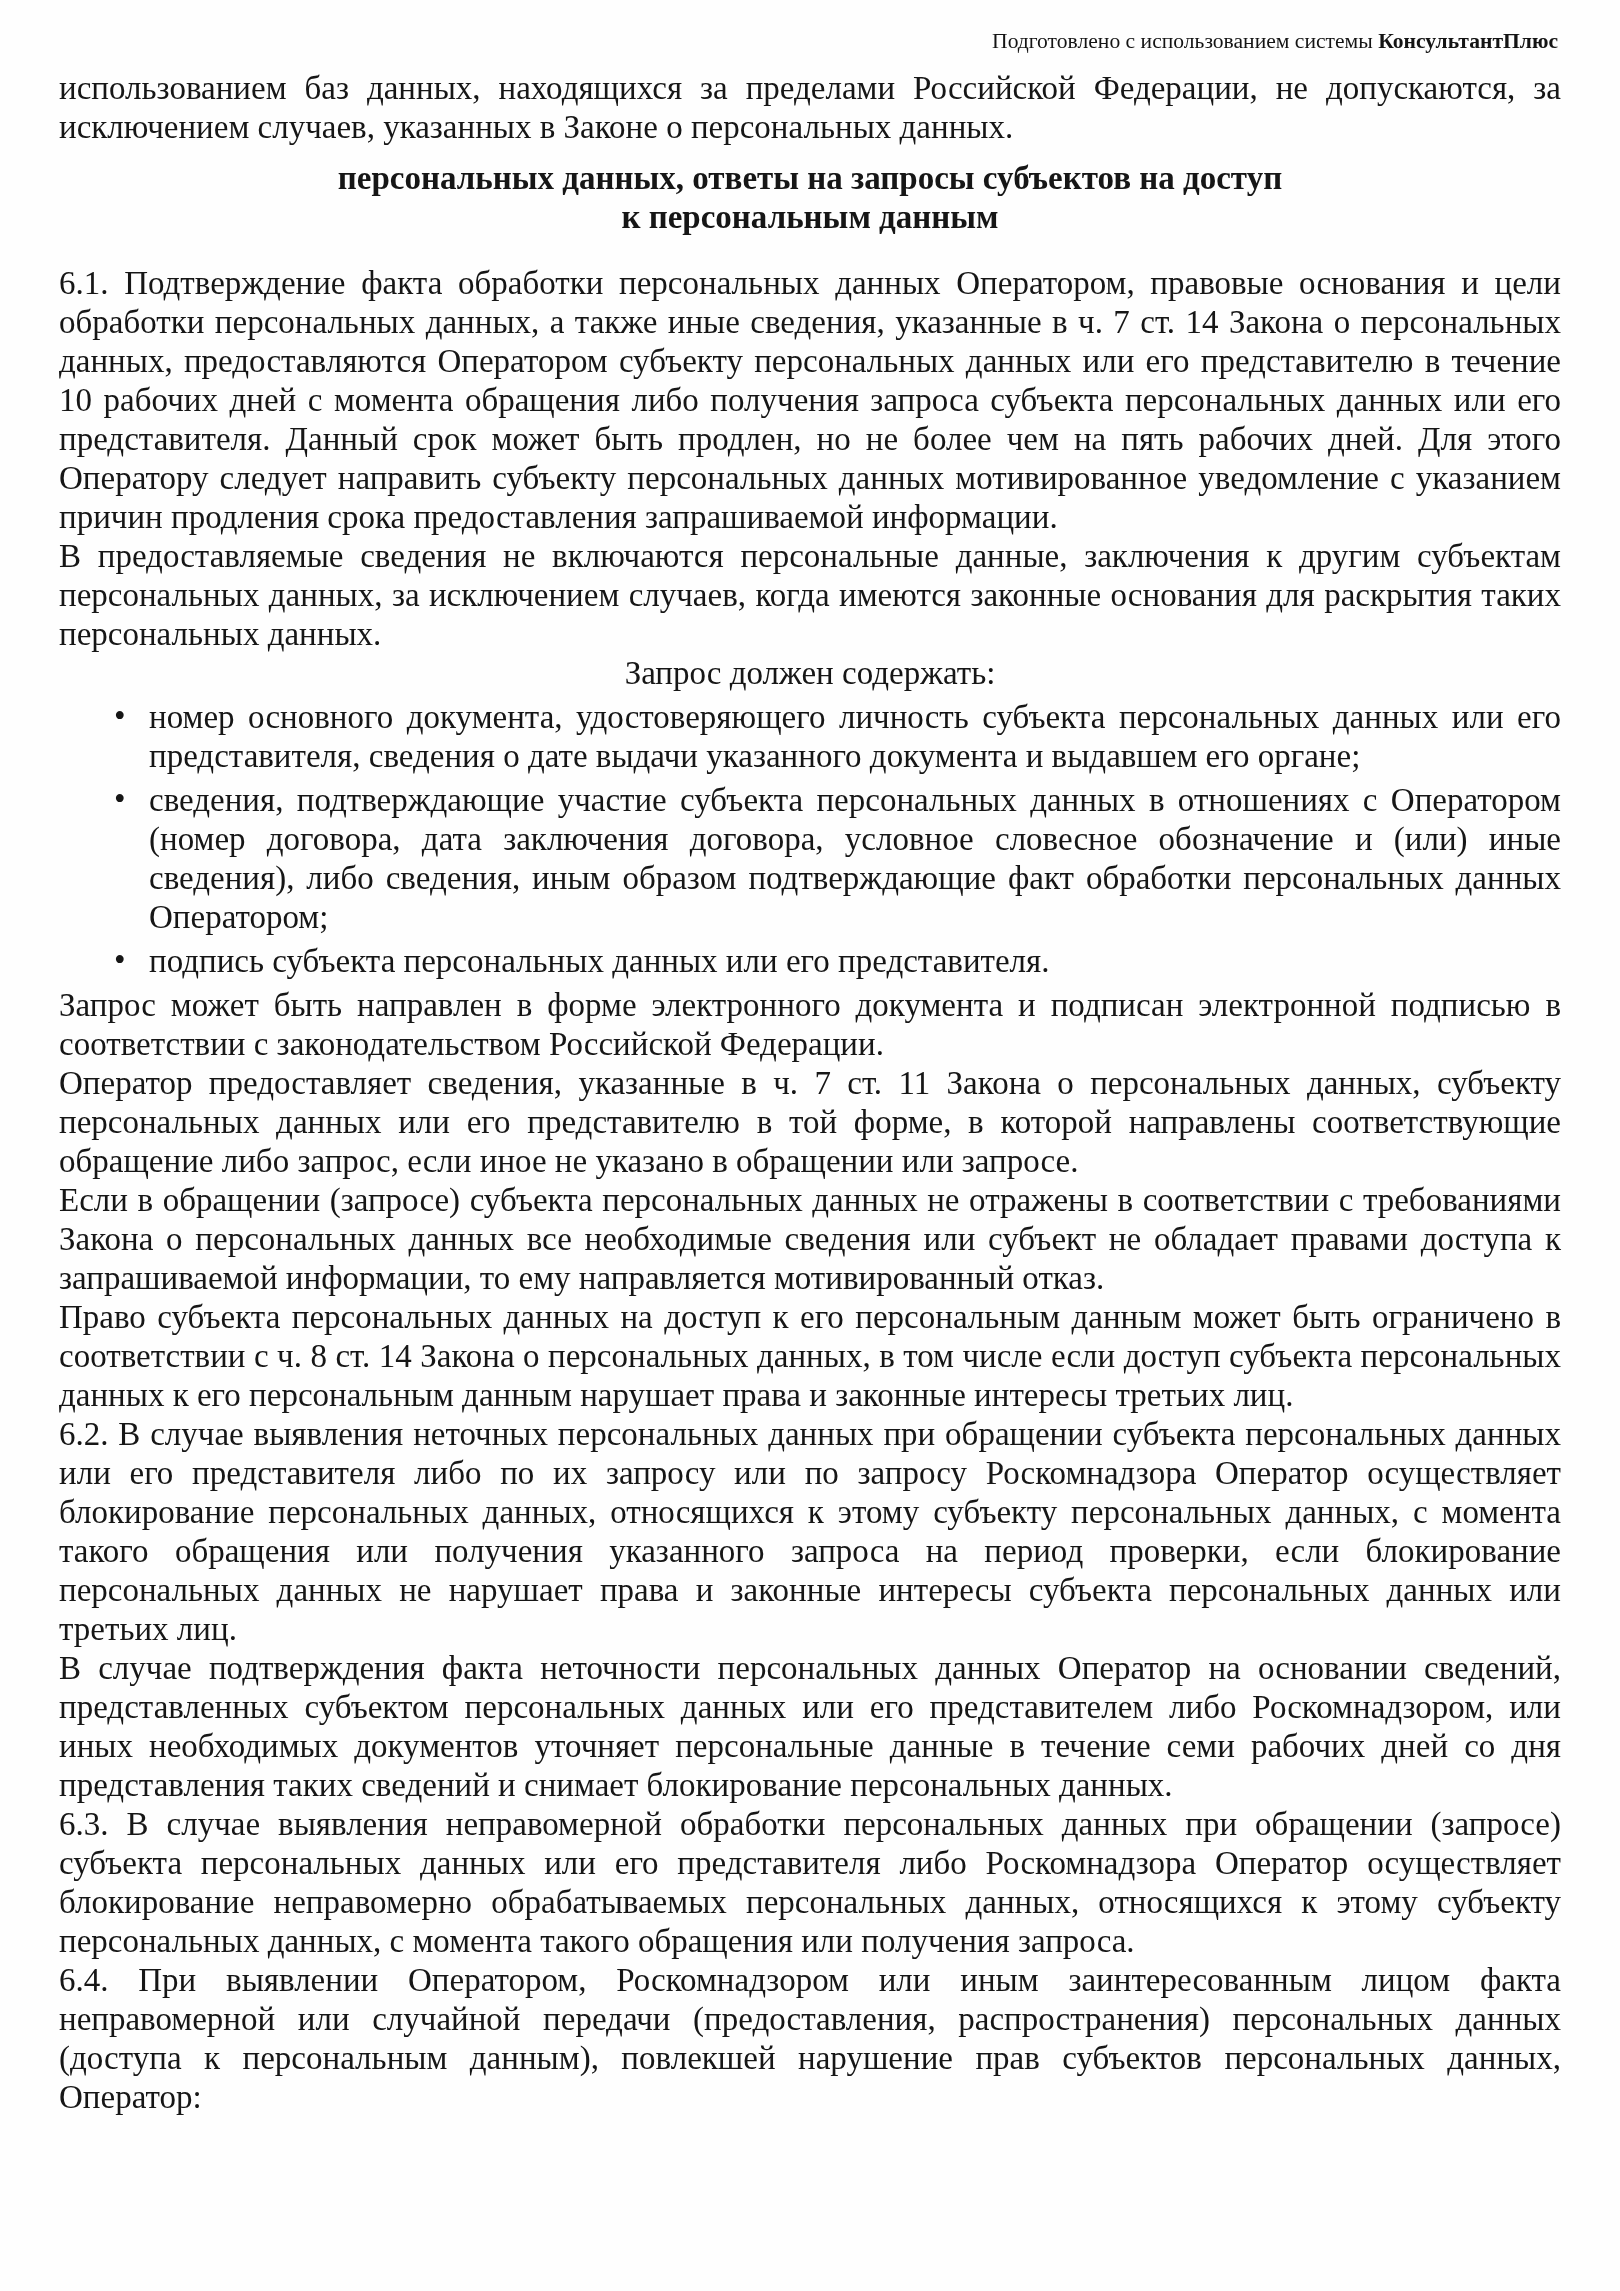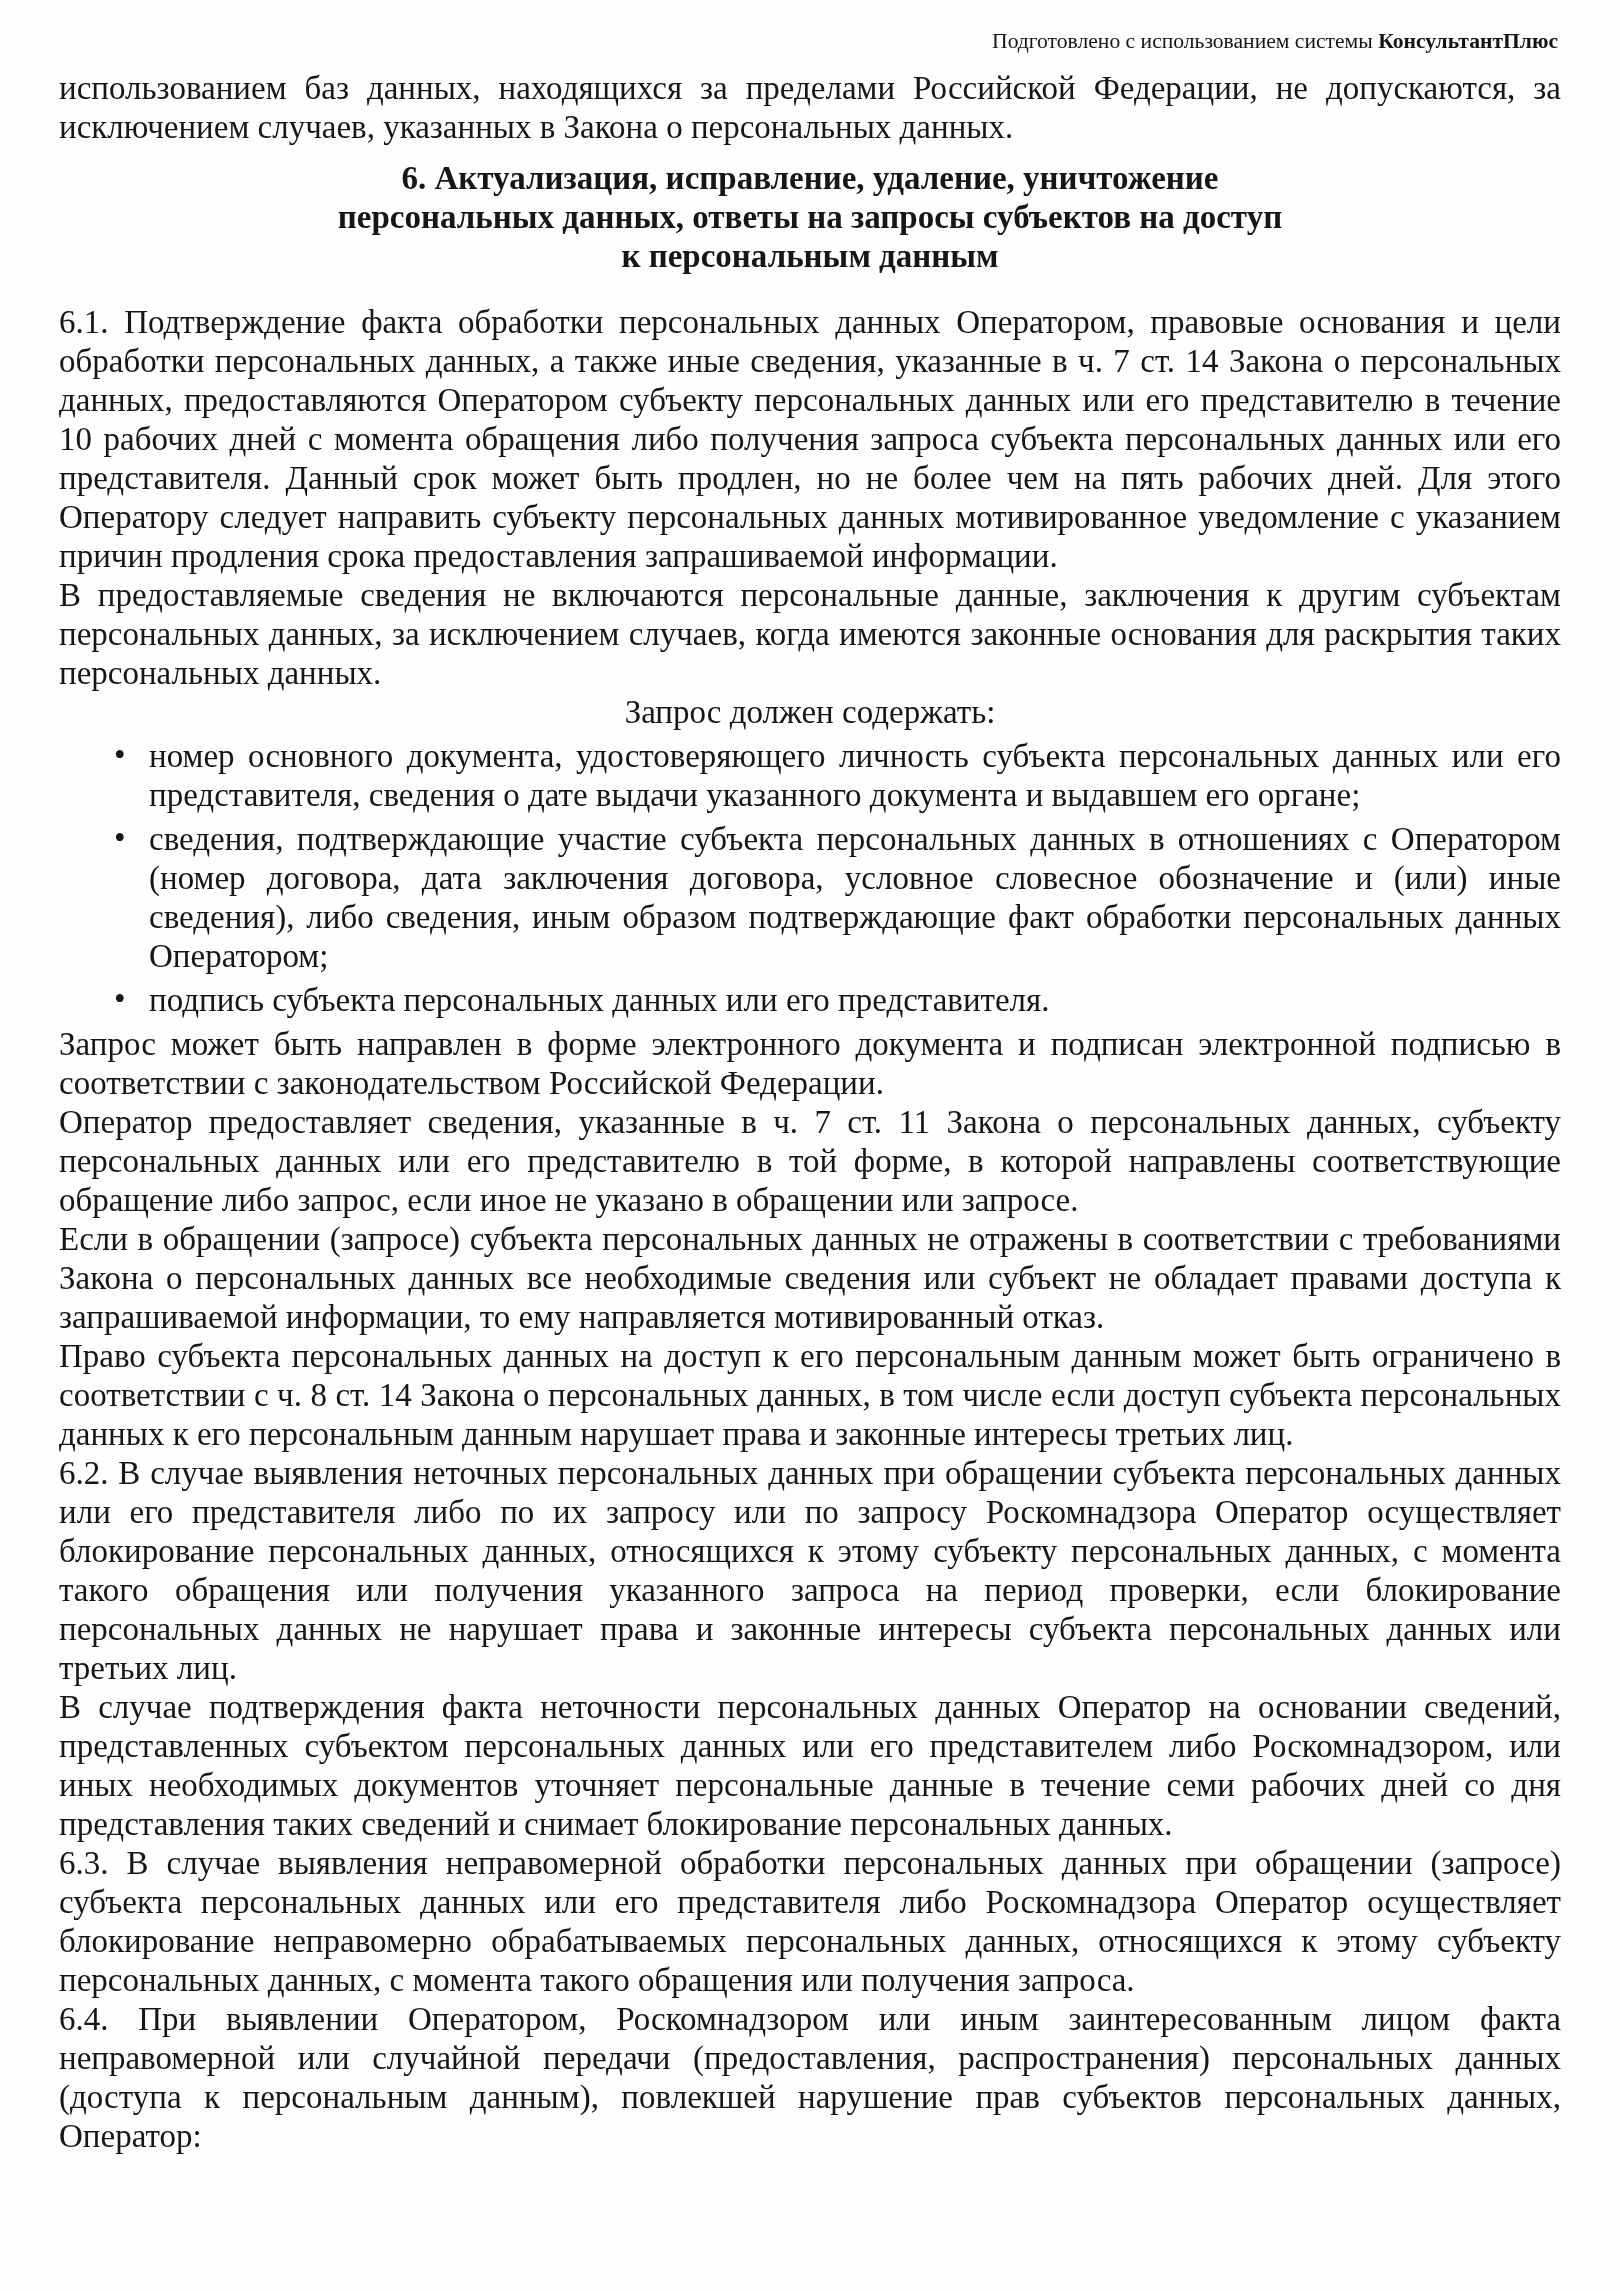--- a/index.html
+++ b/index.html
@@ -80,24 +80,23 @@
 </style>
 </head>
 <body>
 
 <div class="page">
 
   <div class="header-note"><span>Подготовлено с использованием системы </span><span class="brand">КонсультантПлюс</span></div>
 
   <div class="content">
 
-    <p class="para">использованием баз данных, находящихся за пределами Российской Федерации, не допускаются, за исключением случаев, указанных в Закона о персональных данных.</p>
+    <p class="para">использованием баз данных, находящихся за пределами Российской Федерации, не допускаются, за исключением случаев, указанных в Законе о персональных данных.</p>
 
     <div class="section-heading">
-      <div class="hline">6. Актуализация, исправление, удаление, уничтожение</div>
       <div class="hline">персональных данных, ответы на запросы субъектов на доступ</div>
       <div class="hline">к персональным данным</div>
     </div>
 
     <p class="para">6.1. Подтверждение факта обработки персональных данных Оператором, правовые основания и цели обработки персональных данных, а также иные сведения, указанные в ч. 7 ст. 14 Закона о персональных данных, предоставляются Оператором субъекту персональных данных или его представителю в течение 10 рабочих дней с момента обращения либо получения запроса субъекта персональных данных или его представителя. Данный срок может быть продлен, но не более чем на пять рабочих дней. Для этого Оператору следует направить субъекту персональных данных мотивированное уведомление с указанием причин продления срока предоставления запрашиваемой информации.</p>
     <p class="para">В предоставляемые сведения не включаются персональные данные, заключения к другим субъектам персональных данных, за исключением случаев, когда имеются законные основания для раскрытия таких персональных данных.</p>
     <p class="para para-short">Запрос должен содержать:</p>
 
     <ul class="req-list">
       <li><span class="bullet">•</span><span>номер основного документа, удостоверяющего личность субъекта персональных данных или его представителя, сведения о дате выдачи указанного документа и выдавшем его органе;</span></li>

